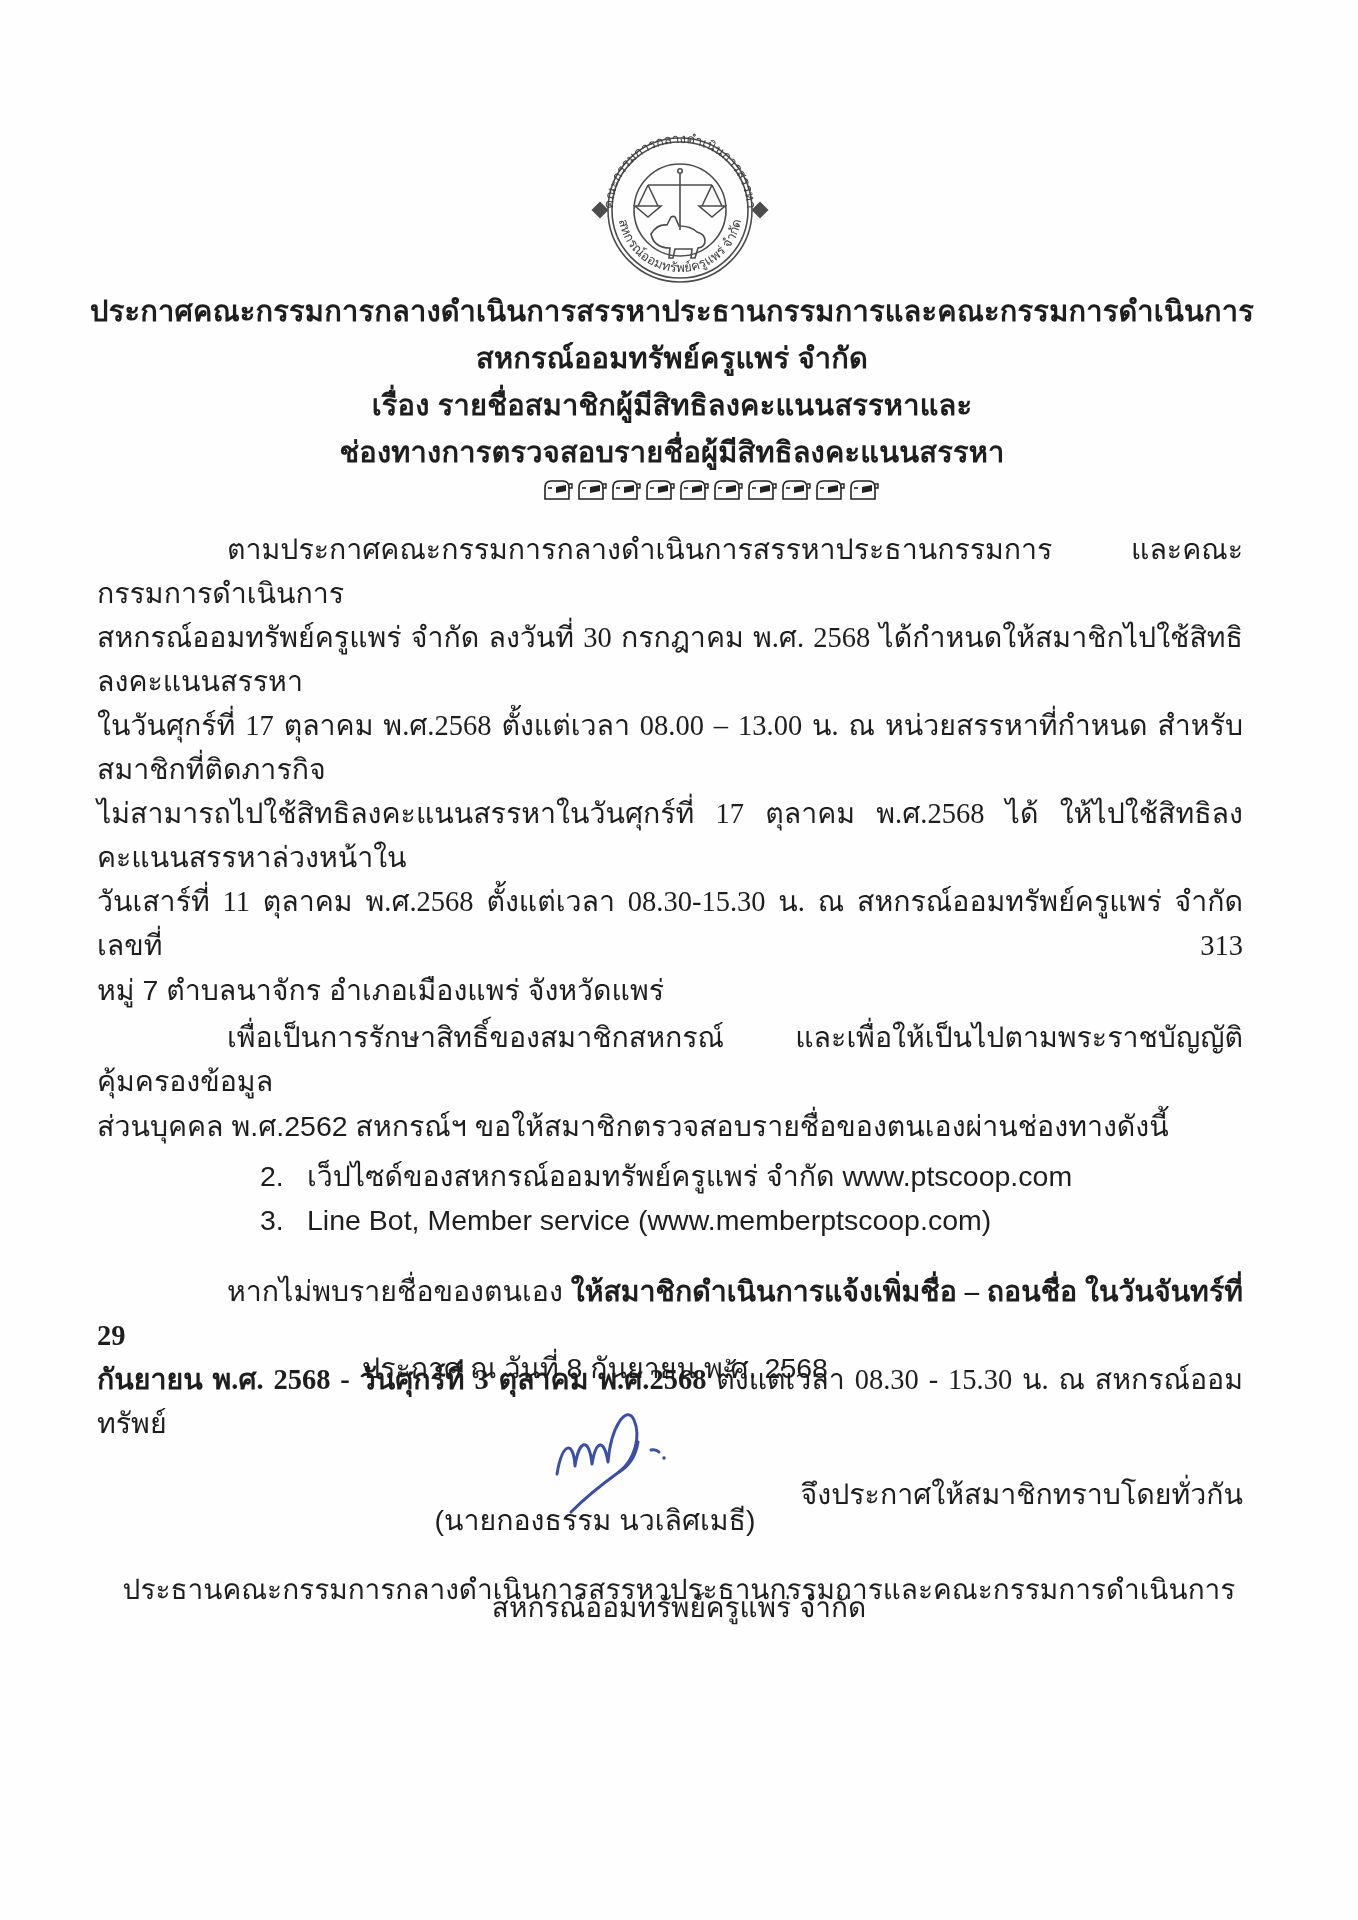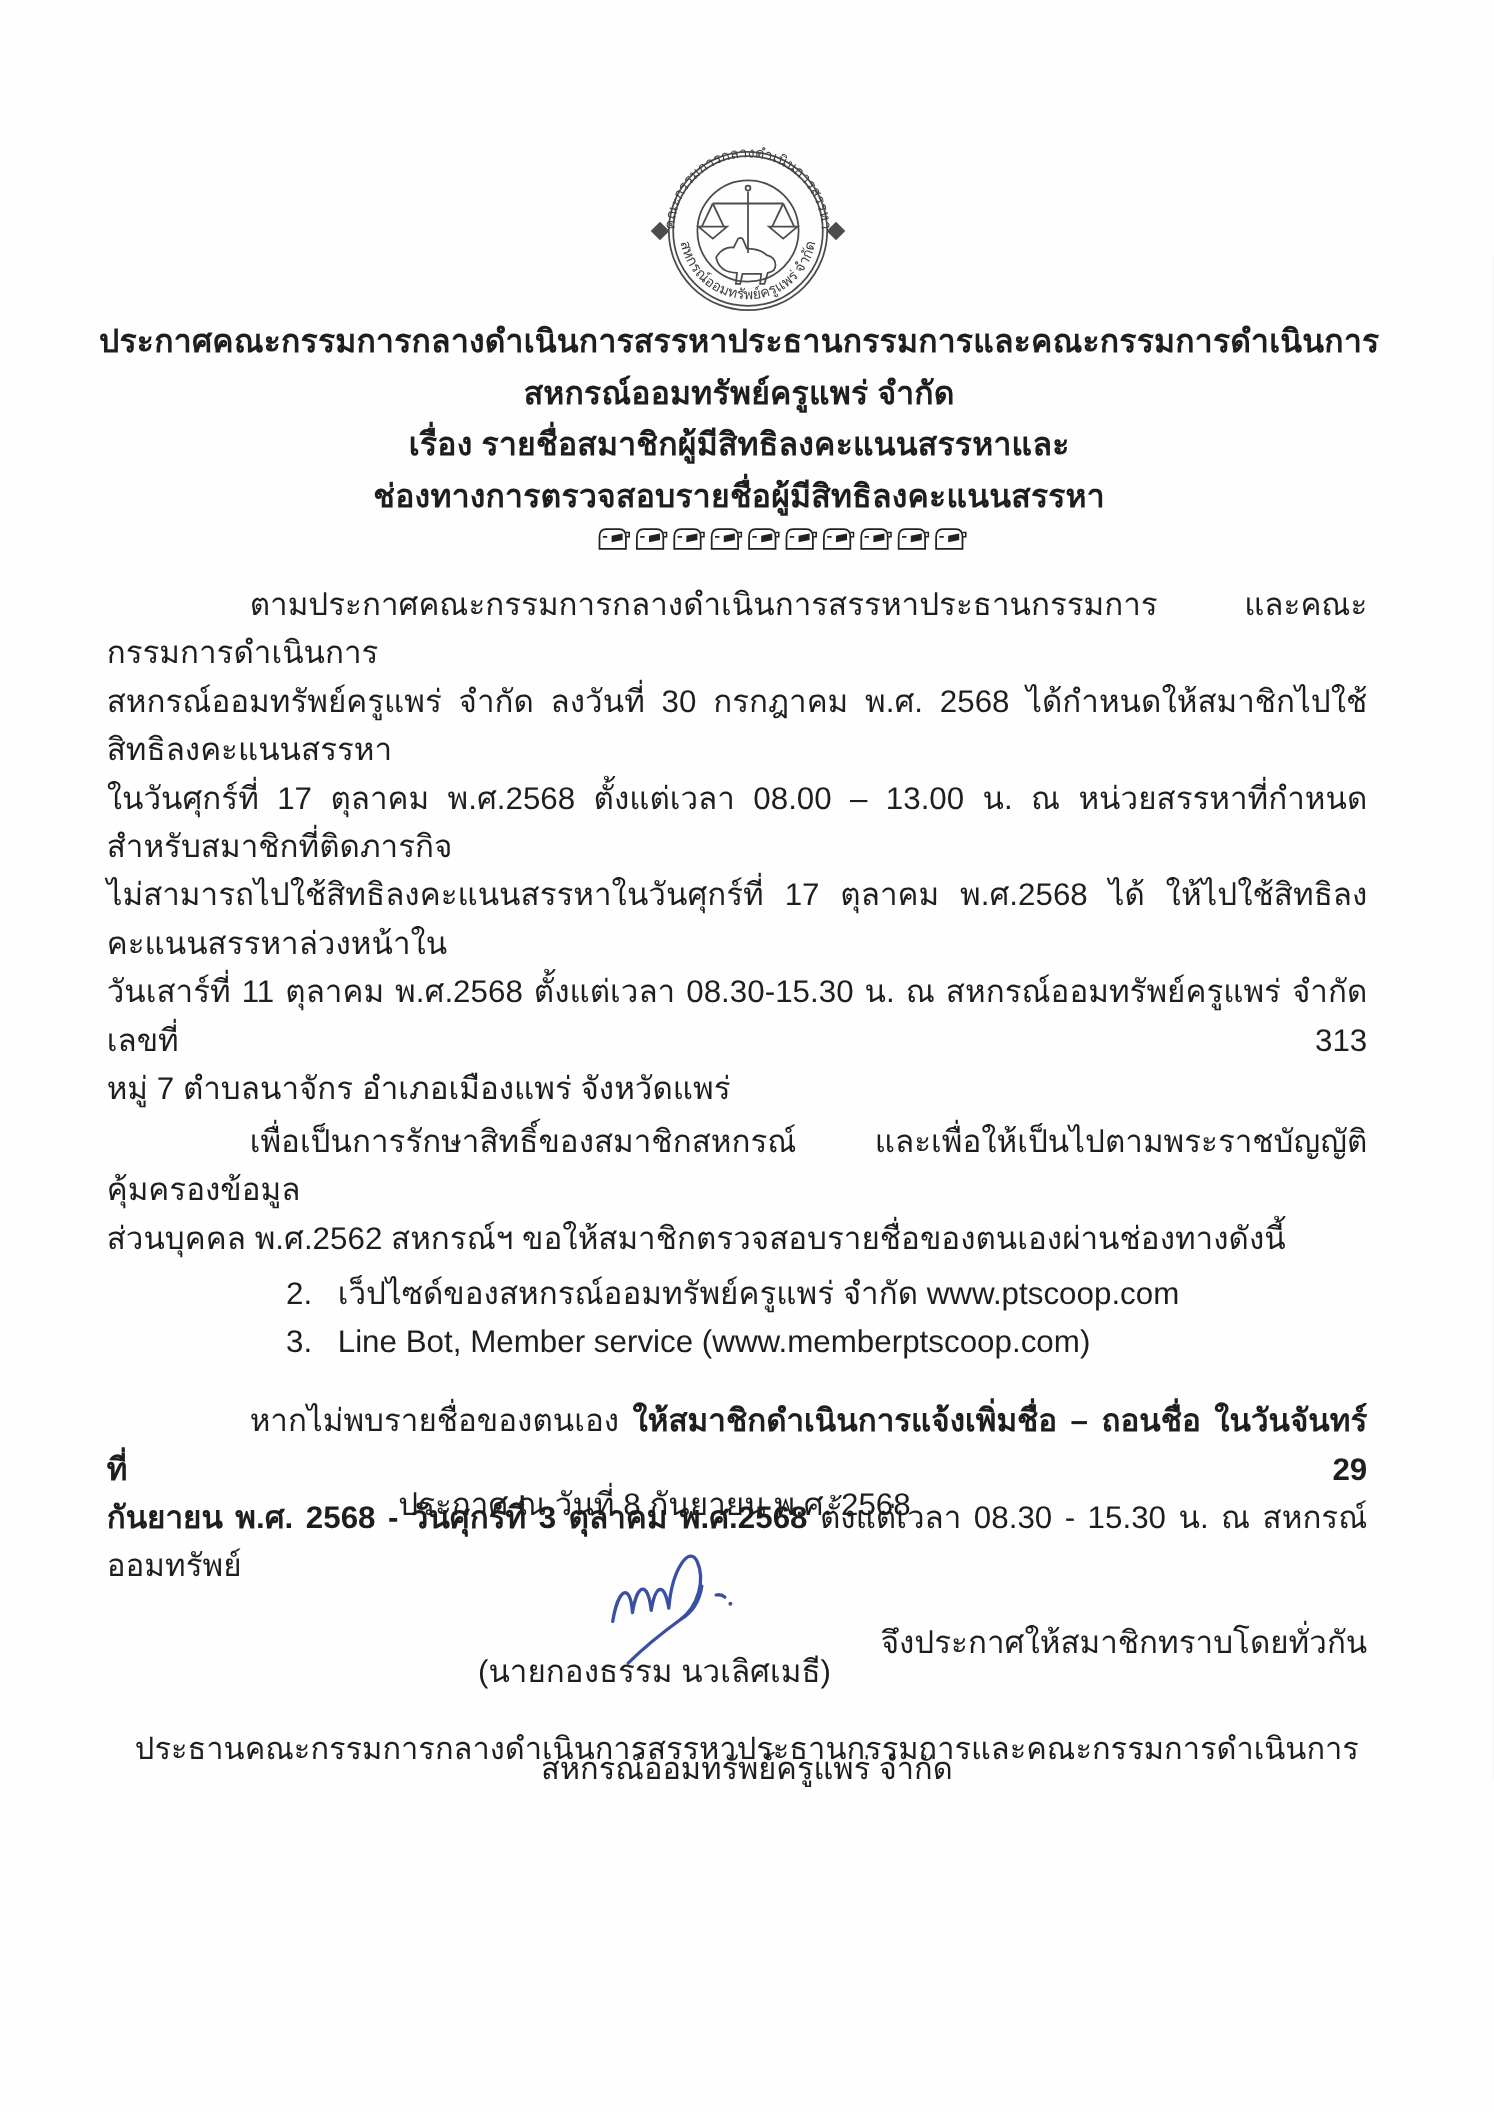--- a/index.html
+++ b/index.html
@@ -18,21 +18,21 @@
   }
   .divider { position:absolute; top:478px; left:0; width:1358px; text-align:center; }
   .divider-inner { position:relative; left:32px; display:inline-block; white-space:nowrap; }
   .mailbox { display:inline-block; width:30px; height:24px; margin:0 2px; vertical-align:middle; }
   
   .bodycol {
     position:absolute; top:528px; left:97px; width:1146px;
     font-size:28.5px; line-height:44px;
   }
   .line { min-height:44px; }
-  .just { text-align:justify; text-align-last:justify; }
+  .just { text-align:justify; text-align-last:justify;font-family:Liberation Serif, serif; }
   .indent { text-indent:130px; }
   .b { font-weight:bold; }
   .p2 { margin-top:4px; }
   .list { margin-top:6px; }
   .list-item { padding-left:163px; line-height:44px; }
   .num { display:inline-block; width:47px; }
   .p3 { margin-top:28px; }
   .closing { margin-top:26px;text-align:right; }
   
   .f-center { position:absolute; left:0; width:1358px; text-align:center; font-size:28.5px; line-height:44px; }

